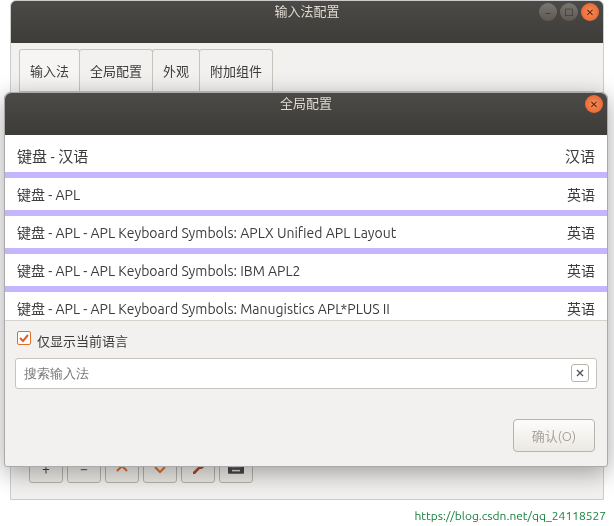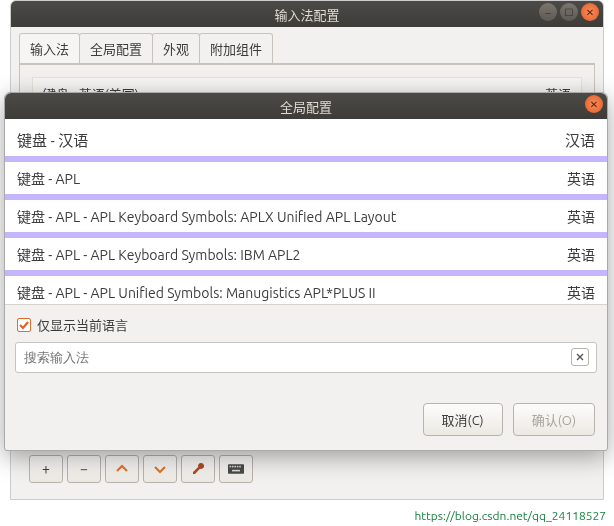--- a/index.html
+++ b/index.html
@@ -1,28 +1,28 @@
 <!DOCTYPE html>
 <html><head>
 <meta charset="utf-8">
 <style>
 * { box-sizing: border-box; margin: 0; padding: 0; }
 body { font-family: "Ubuntu", "Noto Sans CJK SC", sans-serif; font-size: 13px; background: #fff; width: 614px; height: 526px; position: relative; color: #3c3c3c; }
 
 
 .parent-window { position: absolute; top: 0; left: 10px; width: 594px; height: 500px; background: #f2f1f0; border-radius: 6px 6px 0 0; overflow: hidden; border: 1px solid #ccc;}
-.titlebar { height: 26px; background: linear-gradient(#4c4a46,#3e3c38); color: #dfdbd2; display: flex; align-items: center; position: relative; }
+.titlebar { height: 42px; background: linear-gradient(#4c4a46,#3e3c38); color: #dfdbd2; display: flex; align-items: flex-start; position: relative; }
 .titlebar .title { flex: 1; text-align: center; font-size: 13px; }
 .titlebar .ctrls { position: absolute; right: 4px; top: 2px; display: flex; gap: 3px; }
 .tbtn { width: 18px; height: 18px; border-radius: 9px; display: flex; align-items: center; justify-content: center; font-size: 10px; color: #4a4a4a; cursor: pointer;}
 .tbtn.min,.tbtn.max { background: linear-gradient(#7a766f,#5e5a53); color:#2e2c28; }
 .tbtn.close { background: radial-gradient(#f58e5a,#e55b28); color:#5a2008;}
 
 .tabbar { display:flex; border-bottom:1px solid #c8c4bd; margin:6px 8px 0; }
-.tab { padding:5px 10px; font-size:13px; border:1px solid #c8c4bd; border-bottom:none; background:#f2f1f0; border-radius:3px 3px 0 0; margin-right:-1px; cursor:pointer;}
+.tab { padding:11px 10px; font-size:13px; border:1px solid #c8c4bd; border-bottom:none; background:#f2f1f0; border-radius:3px 3px 0 0; margin-right:-1px; cursor:pointer;}
 .tab.active { background:#f6f5f3; }
 
 .inner-frame { margin:0 8px 8px; border:1px solid #c8c4bd; padding:12px; background:#f2f1f0;}
 .list-row { display:flex; justify-content:space-between; padding:6px 10px; background:#f6f5f3; border:1px solid #e5e2db; }
 
 .hint-box { margin:10px 12px 0; border:1px solid #c8c4bd; padding:6px 8px; background:#f2f1f0; font-size:13px; display:flex; align-items:center; gap:4px; position:absolute; bottom:60px; left:18px; right:18px;}
 .star { color:#f0a030; }
 
 .tool-row { position:absolute; bottom:16px; left:18px; display:flex; gap:4px;}
 .tbutton { width:34px; height:28px; border:1px solid #b8b4ad; border-radius:3px; background:linear-gradient(#fdfcfb,#ece9e3); display:flex; align-items:center; justify-content:center; cursor:pointer; font-size:14px;}
@@ -30,21 +30,21 @@
 .chev-dn { color:#e57226; }
 
 
 .modal { position:absolute; top:92px; left:4px; width:604px; background:#f2f1f0; border:1px solid #aaa; border-radius:6px 6px 3px 3px; box-shadow:0 6px 24px rgba(0,0,0,0.35);}
 .modal .titlebar { border-radius:6px 6px 0 0;}
 .modal .titlebar .ctrls { right:4px; }
 .im-list { background:#fff; margin:0; border-bottom:1px solid #d6d3cc; max-height:186px; overflow:hidden;}
 .im-row { display:flex; justify-content:space-between; padding:6px 12px; font-size:14px; border-bottom:6px solid #c4b5fd; cursor:pointer;}
 .im-row:first-child { font-size:15px; padding-top:10px;}
 
-.opt-row { display:flex; align-items:center; gap:6px; padding:10px 12px 8px;}
+.opt-row { display:flex; align-items:flex-start; gap:6px; padding:10px 12px 8px;}
 .chk { width:14px; height:14px; border:1px solid #de6f28; border-radius:2px; background:#fff; display:flex; align-items:center; justify-content:center; }
 .chk .mark { width:10px; height:10px; color:#e55b28; }
 
 .search-wrap { margin:0 10px 24px; position:relative;}
 .search { width:100%; padding:7px 28px 7px 8px; border:1px solid #c8c4bd; border-radius:3px; font-size:13px; background:#fff;}
 .clear-x { position:absolute; right:8px; top:6px; width:18px; height:18px; border:1px solid #b8b4ad; border-radius:3px; display:flex; align-items:center; justify-content:center; font-size:10px; cursor:pointer; color:#555;}
 
 .btn-row { display:flex; justify-content:flex-end; gap:10px; padding:6px 12px 14px;}
 .btn { padding:6px 18px; border:1px solid #b8b4ad; border-radius:4px; background:linear-gradient(#fdfcfb,#ece9e3); font-size:13px; cursor:pointer;}
 .btn.disabled { color:#a7a39c; }
@@ -134,21 +134,21 @@
       </div>
     <div class="im-row">
         <span>键盘 - APL - APL Keyboard Symbols: APLX Unified APL Layout</span>
         <span>英语</span>
       </div>
     <div class="im-row">
         <span>键盘 - APL - APL Keyboard Symbols: IBM APL2</span>
         <span>英语</span>
       </div>
     <div class="im-row">
-        <span>键盘 - APL - APL Unified Symbols: Manugistics APL*PLUS II</span>
+        <span>键盘 - APL - APL Keyboard Symbols: Manugistics APL*PLUS II</span>
         <span>英语</span>
       </div>
     <div class="im-row">
         <span>键盘 - APL - APL Keyboard Symbols: Unified Layout</span>
         <span>英语</span>
       </div>
   </div>
 
   <div class="opt-row">
     <span class="chk">
@@ -162,18 +162,17 @@
   <div class="search-wrap">
     <input class="search" placeholder="搜索输入法" style="">
     <span class="clear-x">
       <svg viewBox="0 0 10 10" width="10" height="10">
           <path d="M2 2 L8 8 M8 2 L2 8" stroke="#555" stroke-width="1.4"></path>
         </svg>
     </span>
   </div>
 
   <div class="btn-row">
-    <div class="btn">取消(C)</div>
     <div class="btn disabled">确认(O)</div>
   </div>
 </div>
 
 <div class="watermark">https://blog.csdn.net/qq_24118527</div>
 
 </body></html>

